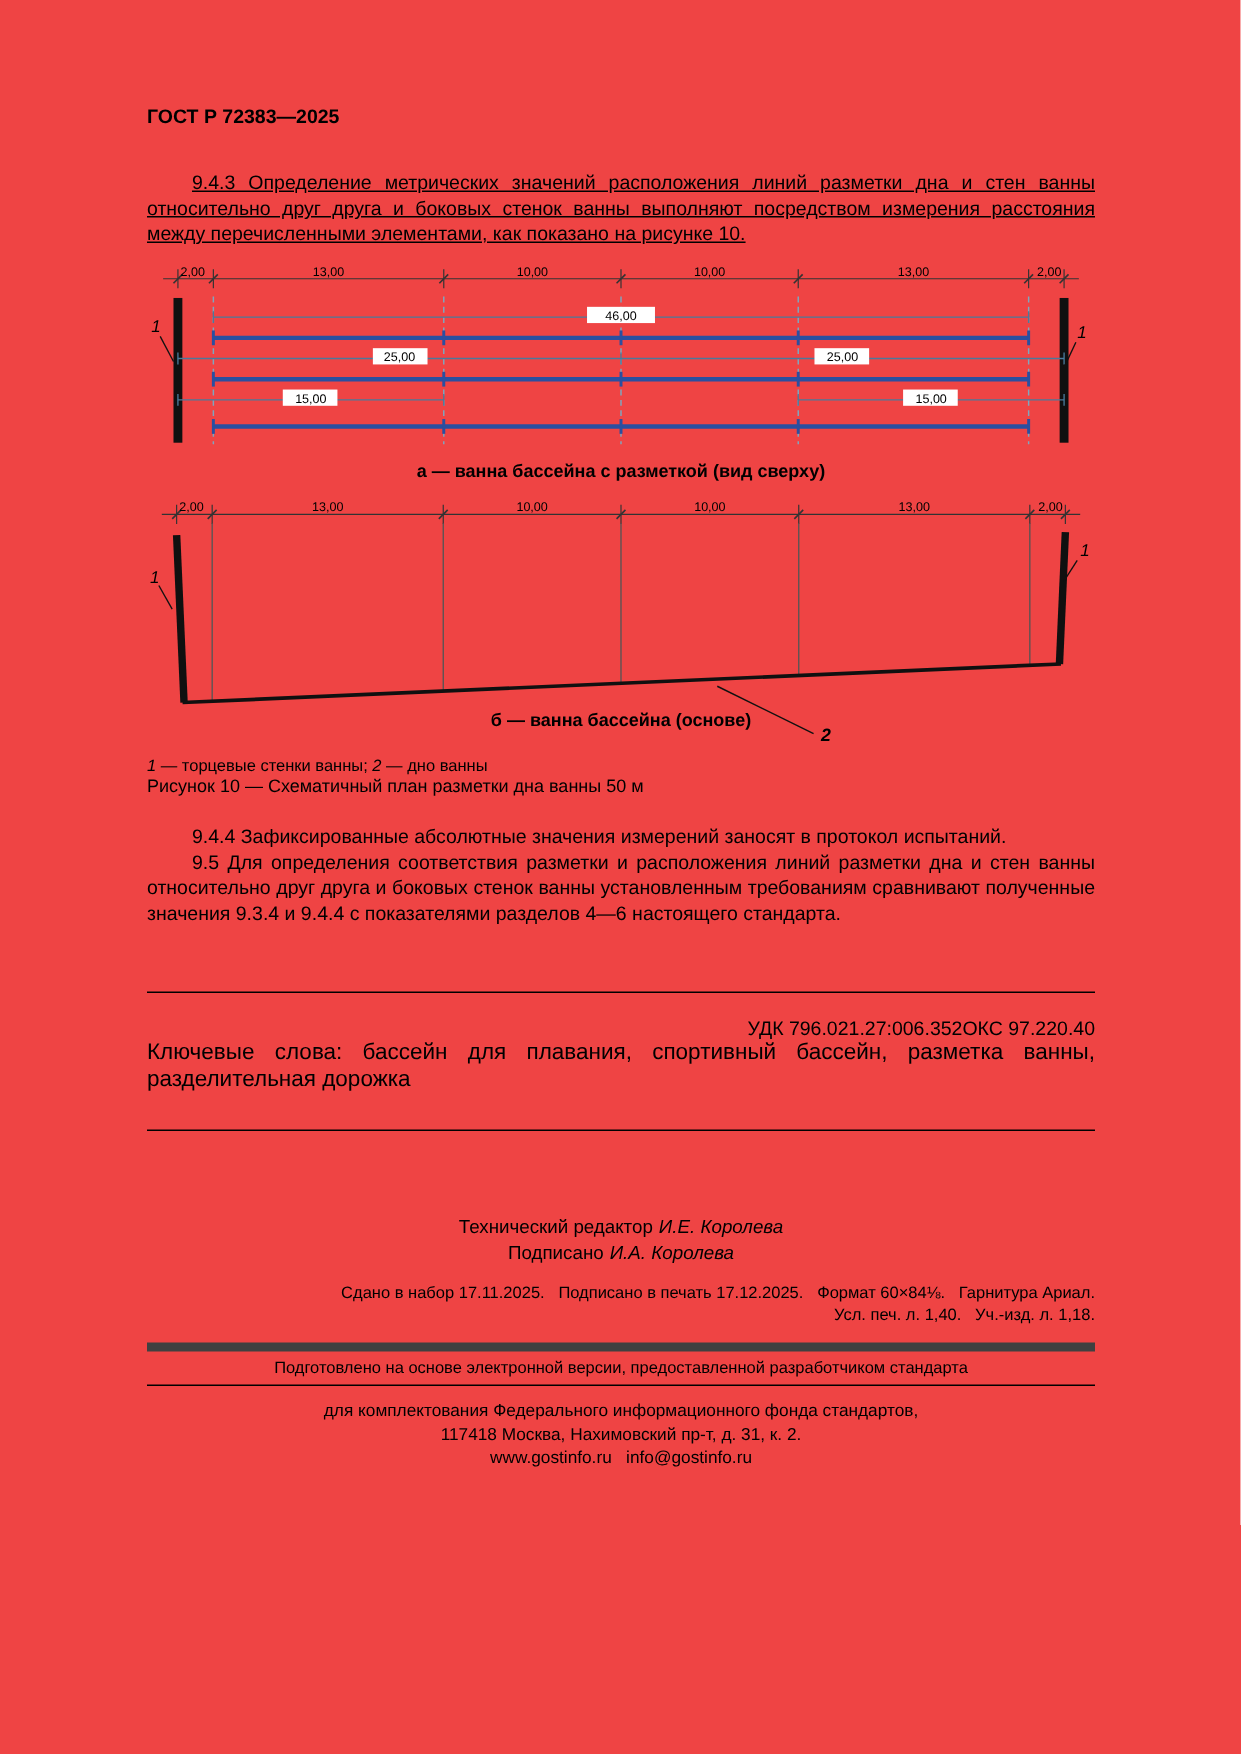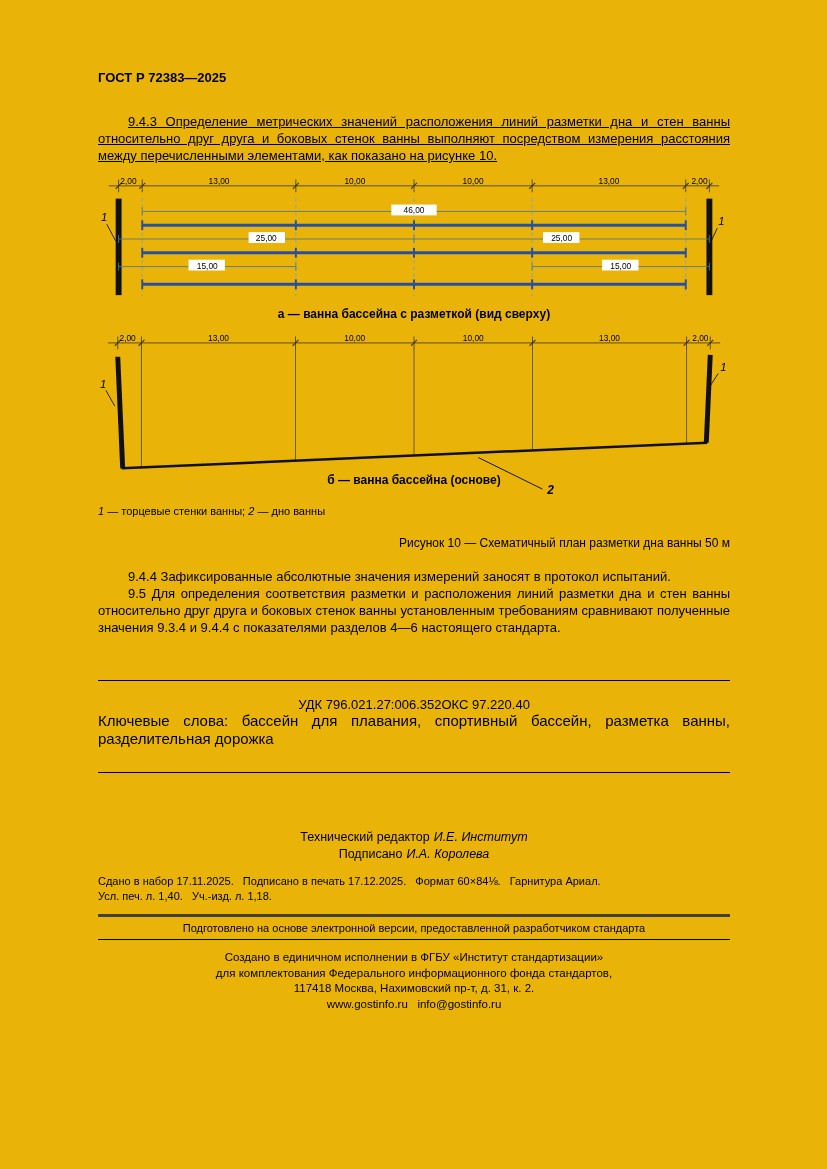--- a/index.html
+++ b/index.html
@@ -1,46 +1,46 @@
 <!DOCTYPE html>
 <html lang="ru"><head>
 <meta charset="utf-8">
 <style>
   * { margin:0; padding:0; box-sizing:border-box; }
   html,body { background:#fff; }
   .page {
-    width:827px; height:1169px; margin:0 auto; background:#eab308;
+    width:827px; height:1169px; margin:0 auto; background:#ef4444;
     font-family:"Liberation Sans", sans-serif; color:#000;
     padding:70px 97px 0 98px; position:relative; overflow:hidden;
   }
   .doc-number { font-weight:bold; font-size:13px; }
   .para { font-size:13px; line-height:17px; text-align:justify; text-indent:30px; }
   .p1 { margin-top:28px;text-decoration:underline; }
   .p2 { margin-top:18px; }
   .p3 { margin-top:0; }
   .figure { margin-top:12px; }
   .diag { display:block; }
   .svg-b { margin-top:12px; }
   .caption-sub { text-align:center; font-weight:bold; font-size:12px; }
   .cap-a { margin-top:3px;text-align:center; }
   .cap-b { margin-top:-26px; }
   .legend-line { margin-top:18px; text-align:left; font-size:11px; }
   .it { font-style:italic; }
-  .fig-caption { margin-top:19px; text-align:right; font-size:12px; }
+  .fig-caption { margin-top:0; text-align:left; font-size:12px; }
   hr { border:none; border-top:1px solid #000; }
   .r1 { margin-top:44px; }
   .r2 { margin-top:24px; }
-  .udk-row { margin-top:16px; display:flex; justify-content:center; font-size:13px; }
+  .udk-row { margin-top:16px; display:flex; justify-content:flex-end; font-size:13px; }
   .keywords { font-size:15px; line-height:18px; text-align:justify; }
   .staff { margin-top:56px; }
   .staff-line { text-align:center; font-size:12.5px; line-height:16.5px; }
   .staff-name { font-style:italic; margin-left:4px; }
   .printinfo { margin-top:12px; }
-  .print-line { text-align:left; font-size:11px; line-height:15px; white-space:pre-wrap; }
-  .prepared-wrap { margin-top:10px; border-top:3px solid #404040; border-bottom:1px solid #000; padding:5px 0; }
+  .print-line { text-align:right; font-size:11px; line-height:15px; white-space:pre-wrap; }
+  .prepared-wrap { margin-top:10px; border-top:6px solid #404040; border-bottom:1px solid #000; padding:5px 0; }
   .prepared { text-align:center; font-size:11px; }
   .publisher { margin-top:10px; }
   .publisher-line { text-align:center; font-size:11.5px; line-height:15.5px; white-space:pre-wrap; }
   svg text { font-family:"Liberation Sans", sans-serif; }
 </style>
 </head>
 <body>
 
 <div class="page">
 
@@ -221,36 +221,35 @@
     <span>УДК 796.021.27:006.352</span>
     <span>ОКС 97.220.40</span>
   </div>
 
   <p class="keywords">Ключевые слова: бассейн для плавания, спортивный бассейн, разметка ванны, разделительная дорожка</p>
 
   <hr class="r2">
 
   <div class="staff">
     <div class="staff-line">
-      <span>Технический редактор</span><span class="staff-name">И.Е. Институт</span>
+      <span>Технический редактор</span><span class="staff-name">И.Е. Королева</span>
     </div>
     <div class="staff-line">
       <span>Подписано</span><span class="staff-name">И.А. Королева</span>
     </div>
   </div>
 
   <div class="printinfo">
     <div class="print-line">Сдано в набор 17.11.2025.   Подписано в печать 17.12.2025.   Формат 60×84⅛.   Гарнитура Ариал.</div>
     <div class="print-line">Усл. печ. л. 1,40.   Уч.-изд. л. 1,18.</div>
   </div>
 
   <div class="prepared-wrap">
     <div class="prepared">Подготовлено на основе электронной версии, предоставленной разработчиком стандарта</div>
   </div>
 
   <div class="publisher">
-    <div class="publisher-line">Создано в единичном исполнении в ФГБУ «Институт стандартизации»</div>
     <div class="publisher-line">для комплектования Федерального информационного фонда стандартов,</div>
     <div class="publisher-line">117418 Москва, Нахимовский пр-т, д. 31, к. 2.</div>
     <div class="publisher-line">www.gostinfo.ru   info@gostinfo.ru</div>
   </div>
 
 </div>
 
 </body></html>

